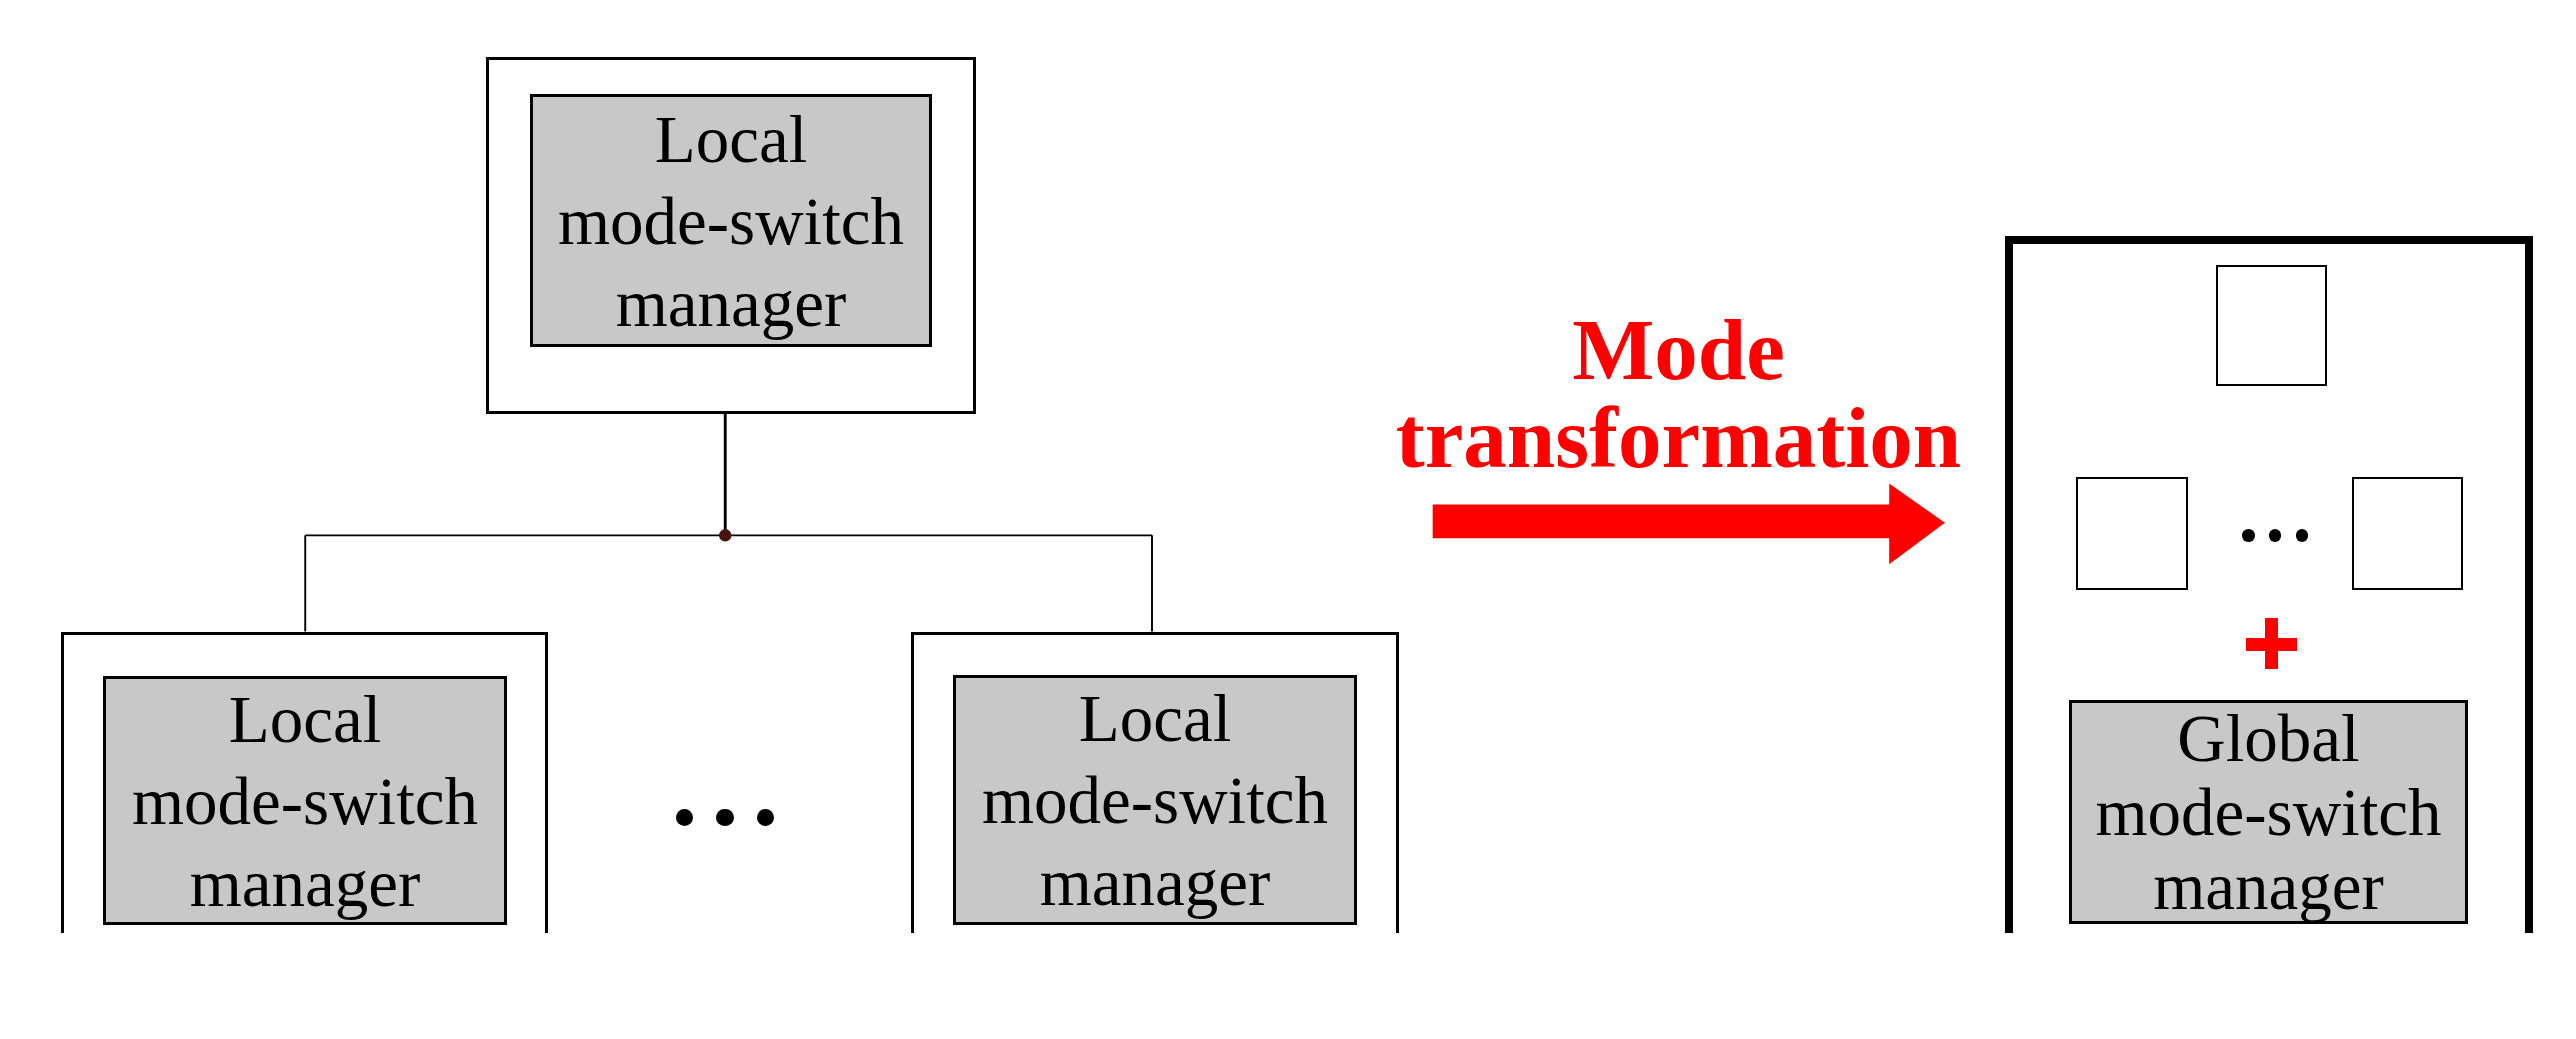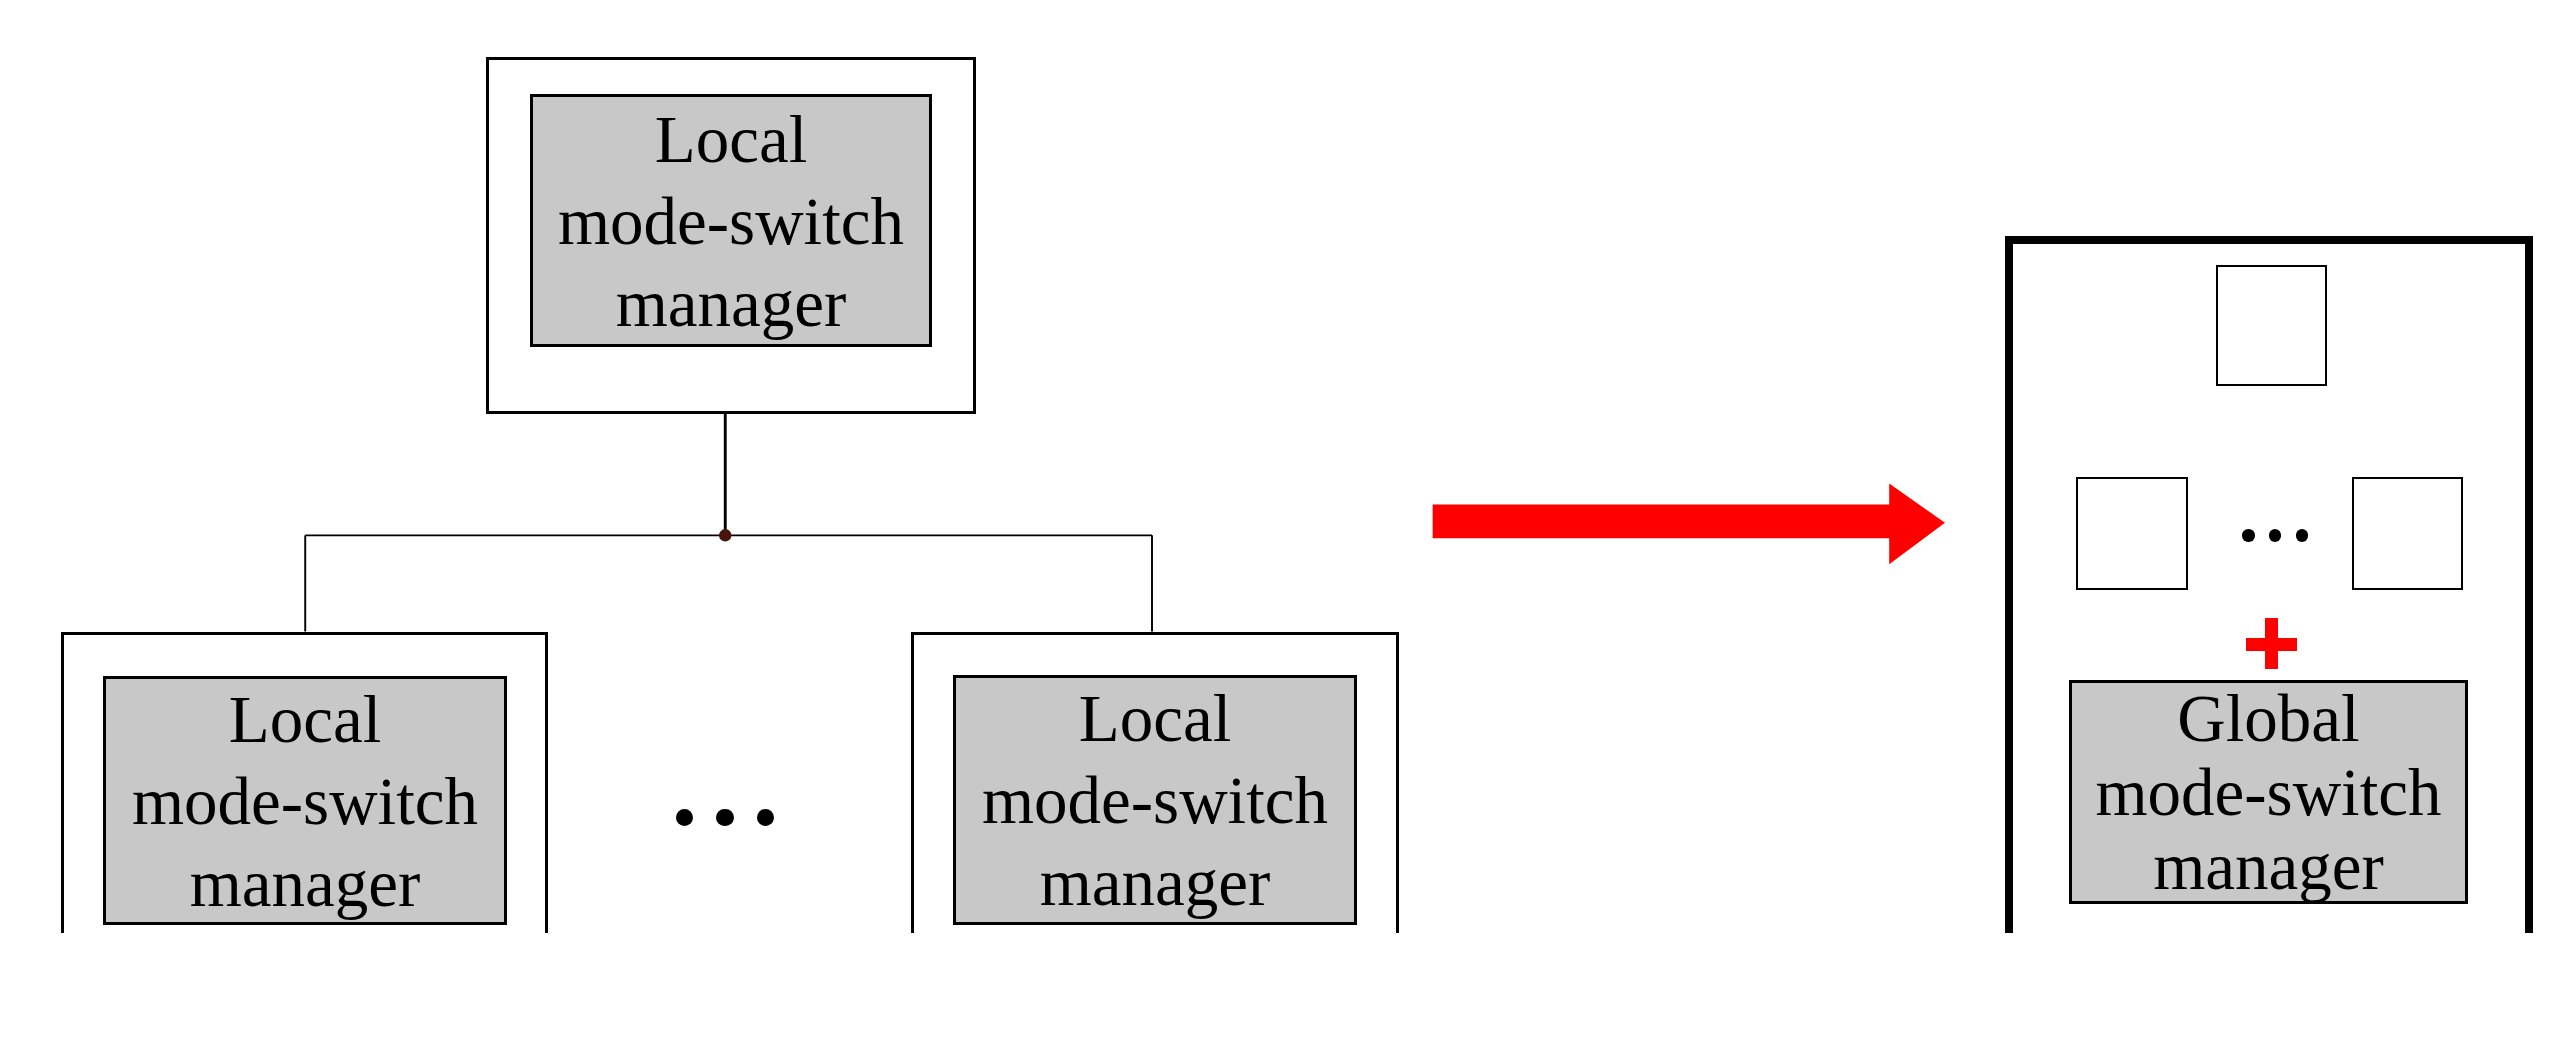--- a/index.html
+++ b/index.html
@@ -136,38 +136,40 @@
 mode-switch
 manager</span>
   </div>
 
   <div class="dots big" style="left:676px; top:809px;">
     <span class="dot"></span>
     <span class="dot"></span>
     <span class="dot"></span>
   </div>
 
+  <div class="red-label">Mode
+transformation</div>
 
   <div class="panel"></div>
 
   <div class="small-rect" style="left:2216px; top:265px; width:111px; height:121px;"></div>
   <div class="small-rect" style="left:2076px; top:477px; width:112px; height:113px;"></div>
   <div class="small-rect" style="left:2352px; top:477px; width:111px; height:113px;"></div>
 
   <div class="dots small" style="left:2242px; top:529px;">
     <span class="dot"></span>
     <span class="dot"></span>
     <span class="dot"></span>
   </div>
 
   <div>
     <div class="plus-bar" style="left:2246px; top:638px; width:51px; height:12.5px;"></div>
     <div class="plus-bar" style="left:2265px; top:618px; width:12.5px; height:51px;"></div>
   </div>
 
-  <div class="gray-box" style="left:2069px; top:680px; width:399px; height:224px;">
+  <div class="gray-box" style="left:2069px; top:700px; width:399px; height:224px;">
     <span class="box-label tight">Global
 mode-switch
 manager</span>
   </div>
 
 </div>
 
 
 </body></html>

